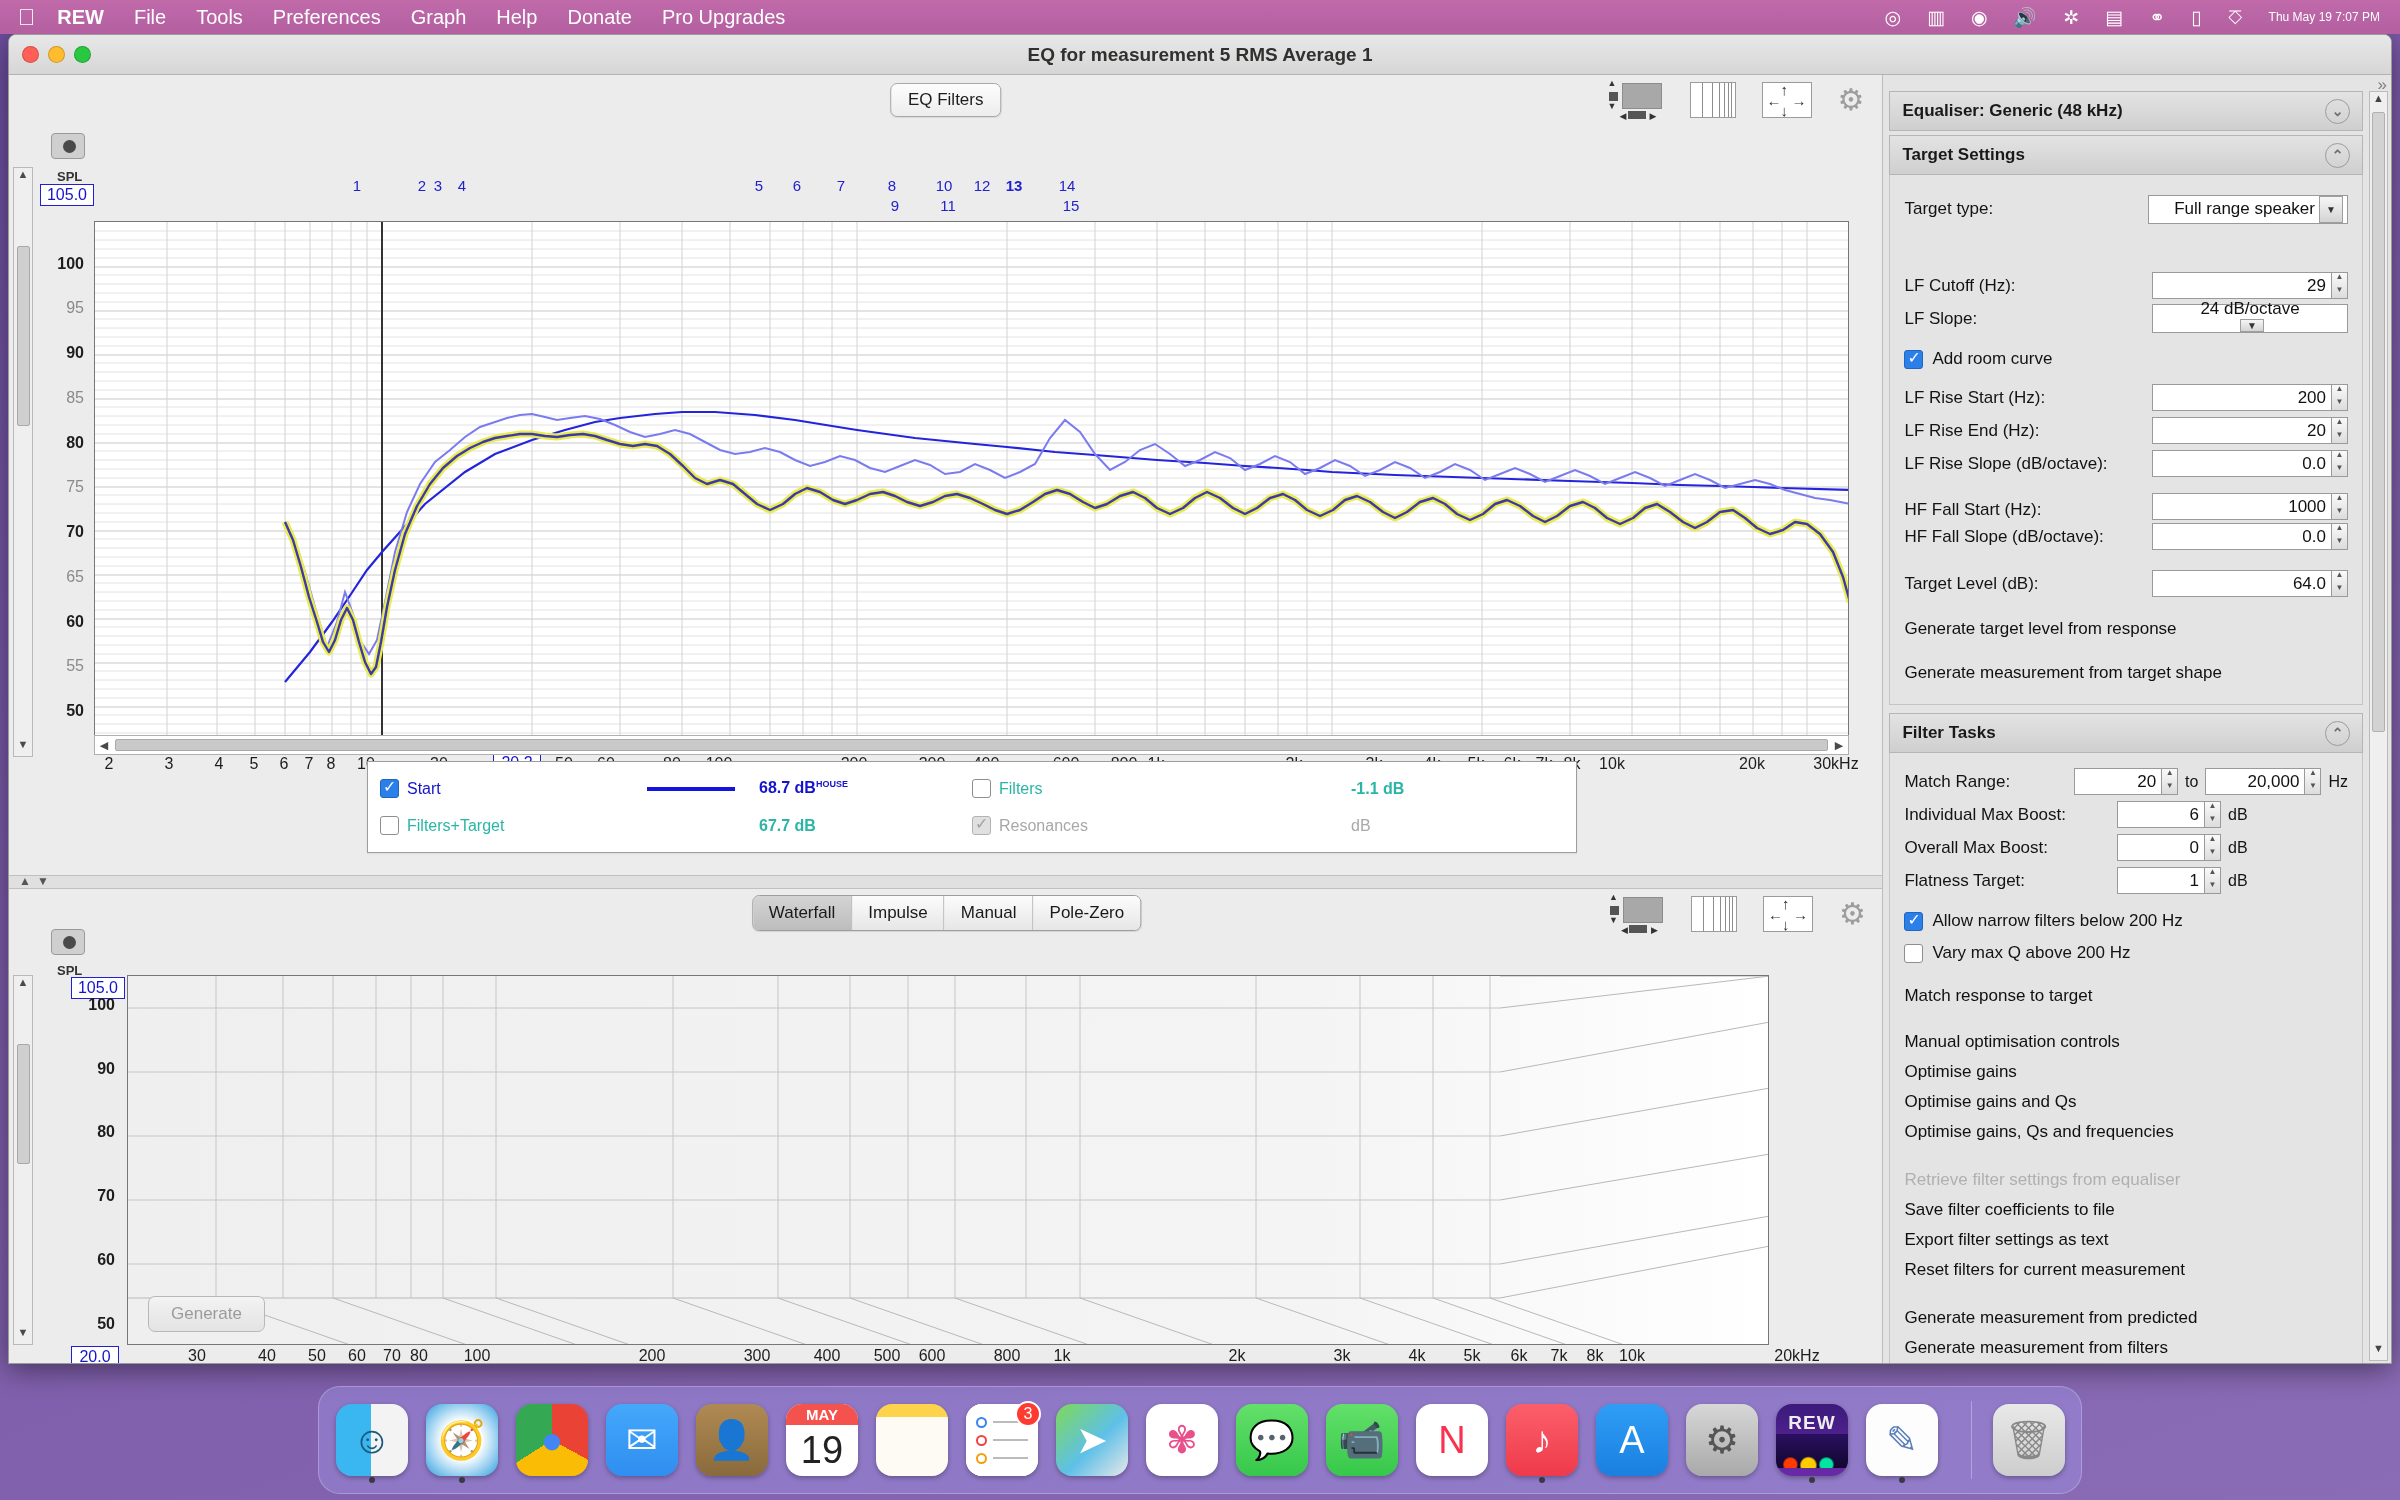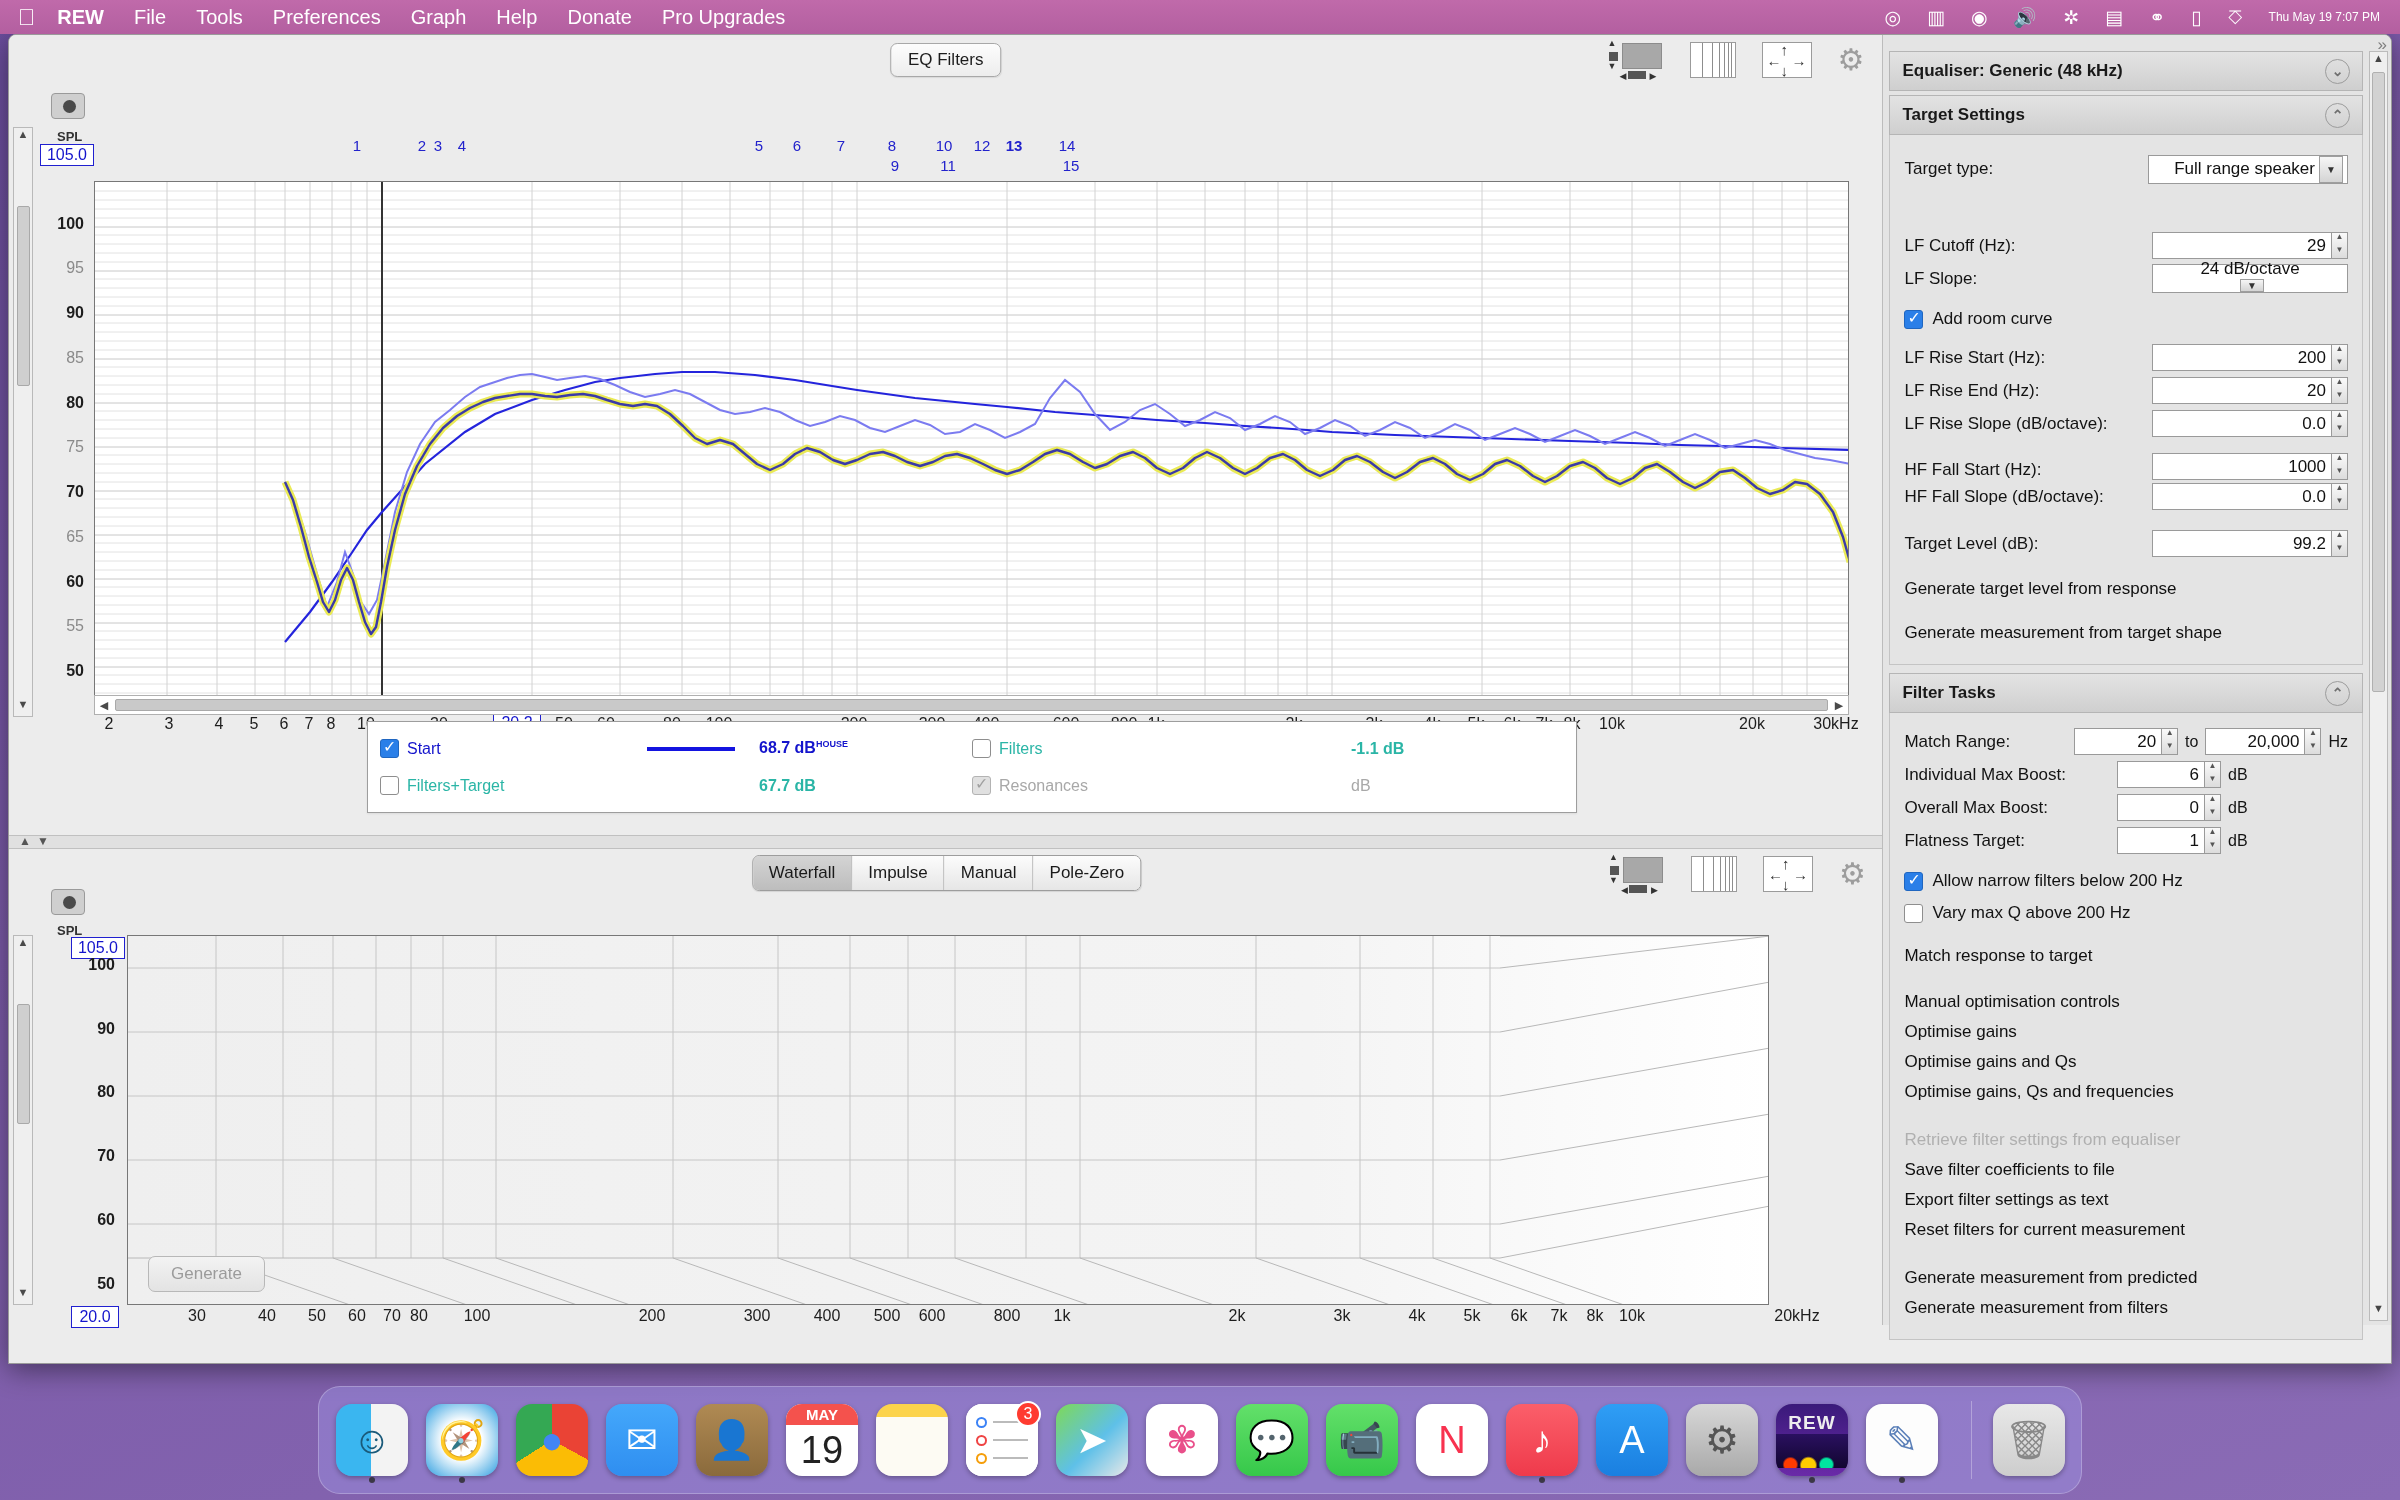--- a/index.html
+++ b/index.html
@@ -222,20 +222,28 @@
     <span class="ticon">▤</span>
     <span class="ticon">⚭</span>
     <span class="ticon">▯</span>
     <span class="ticon">⎏</span>
     <span class="clock">Thu May 19  7:07 PM</span>
   </span>
 </div>
 
 <div id="window">
 
+  <div id="titlebar">
+    <div class="traffic">
+      <div class="tl red"></div>
+      <div class="tl yellow"></div>
+      <div class="tl green"></div>
+    </div>
+    <div class="title">EQ for measurement 5 RMS Average 1</div>
+  </div>
 
   <div id="body">
 
     <div id="left">
 
       <div class="gp-toolbar" style="height:52px;">
         <div class="center-btn">EQ Filters</div>
         <div class="icon-row">
           <span class="gicon">
             <span class="ic-limits">
@@ -832,21 +840,21 @@
             <span class="lbl">HF Fall Slope (dB/octave):</span>
             <span class="txtbox" style="width:180px;">0.0</span>
             <span class="spin">
                 <div>▲</div>
                 <div>▼</div>
               </span>
           </div>
 
           <div class="fld-row" style="margin-top:14px;">
             <span class="lbl">Target Level (dB):</span>
-            <span class="txtbox" style="width:180px;">99.2</span>
+            <span class="txtbox" style="width:180px;">64.0</span>
             <span class="spin">
                 <div>▲</div>
                 <div>▼</div>
               </span>
           </div>
 
           <div class="link-row" style="margin-top:14px;">Generate target level from response</div>
           <div class="link-row" style="margin-top:14px;">Generate measurement from target shape</div>
         </div>
 

